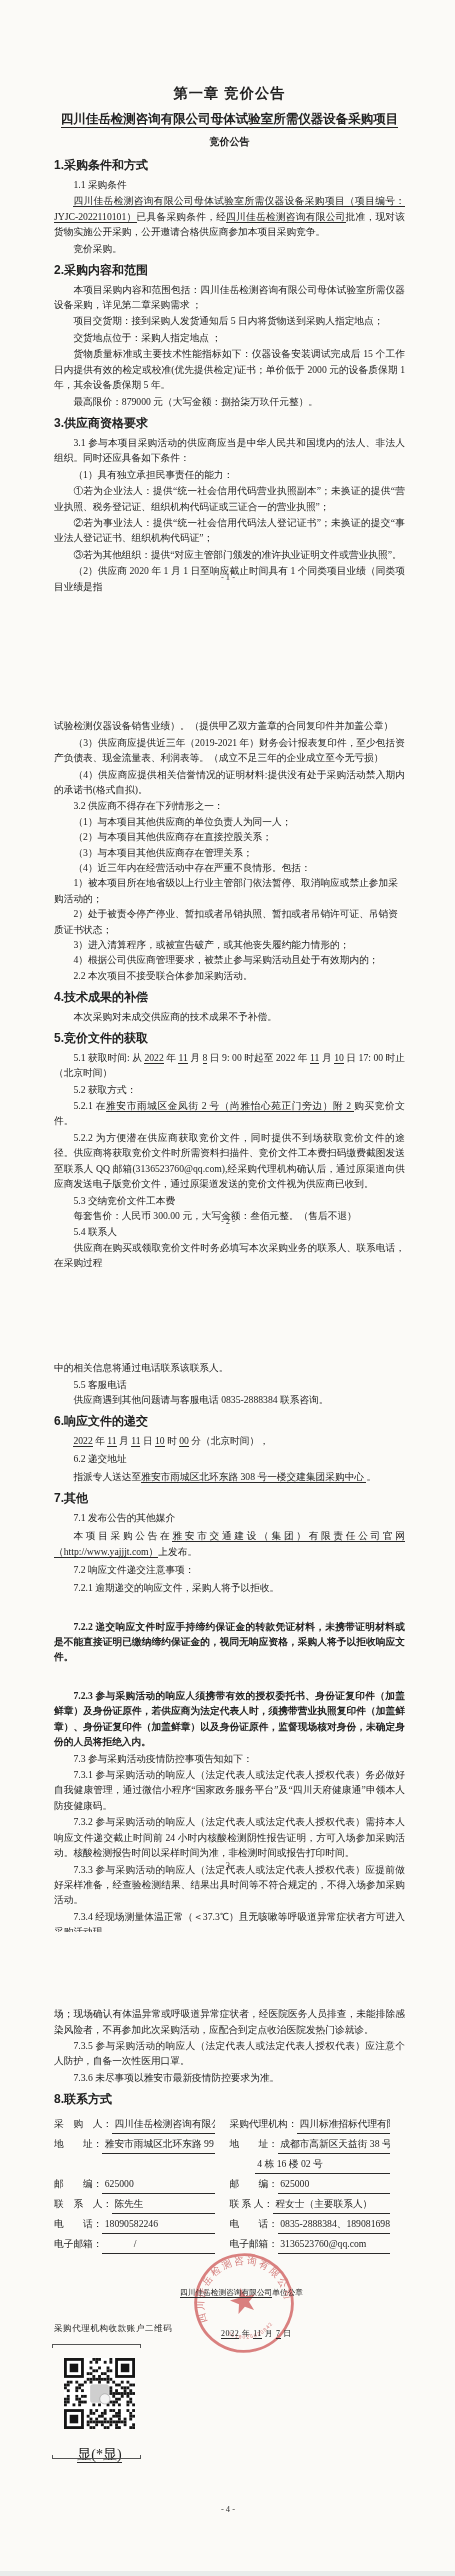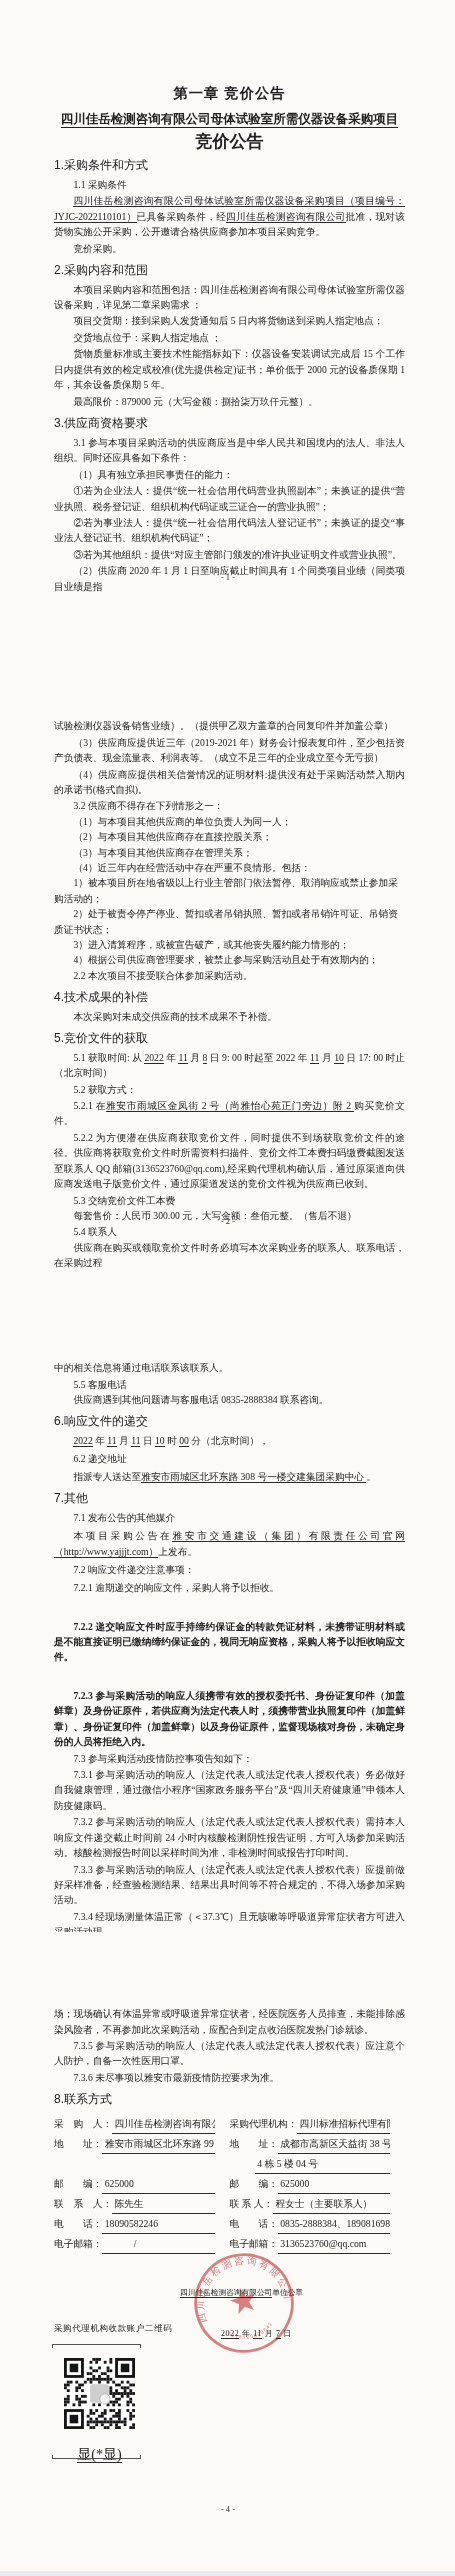--- a/index.html
+++ b/index.html
@@ -7,22 +7,22 @@
   .page{position:relative;width:456px;height:644px;background:#fbfaf7;overflow:hidden;color:#222;}
   .content{padding-left:54px;padding-right:51px;}
   .p1 .content{padding-top:83px;}
   .p2 .content{padding-top:73px;}
   .p3 .content{padding-top:71px;}
   .p4 .content{padding-top:73px;}
   .blk{font-family:"Liberation Serif",serif;}
   .chapter{text-align:center;font-family:"Liberation Sans",sans-serif;font-weight:bold;font-size:14.2px;line-height:21.6px;letter-spacing:1.1px;margin-bottom:5.7px;}
   .doc-title{text-align:center;font-family:"Liberation Sans",sans-serif;font-weight:bold;font-size:12.5px;line-height:19.4px;margin:1.1px 0 2.3px;}
   .doc-title .u{border-bottom:1.1px solid #222;padding-bottom:1.1px;text-align:center;}
-  .doc-subtitle{text-align:center;font-family:"Liberation Sans",sans-serif;font-weight:bold;font-size:17px;line-height:19.4px;margin:2.3px 0 4.6px;}
-  .sec-h{font-family:"Liberation Sans",sans-serif;font-weight:normal;font-size:12px;line-height:17px;margin:5.7px 0 2.8px;}
+  .doc-subtitle{text-align:center;font-family:"Liberation Sans",sans-serif;font-weight:bold;font-size:10px;line-height:19.4px;margin:2.3px 0 4.6px;}
+  .sec-h{font-family:"Liberation Sans",sans-serif;font-weight:bold;font-size:12px;line-height:17px;margin:5.7px 0 2.8px;}
   .line{font-size:9.7px;line-height:15.4px;text-indent:19.4px;}
   .para{font-size:9.7px;line-height:15.4px;text-indent:19.4px;text-align:justify;margin:1.1px 0;}
   .cont{text-indent:0;}
   .sp{margin:2.8px 0;}
   .b{font-weight:bold;margin-top:23px;}
   .u{border-bottom:0.9px solid #2a2a2a;}
   .pagenum{position:absolute;top:572px;left:0;right:0;text-align:center;font-family:"Liberation Serif",serif;font-size:8.5px;color:#333;}
   
   .contact{margin-top:5.7px;font-family:"Liberation Serif",serif;font-size:9.7px;line-height:19px;}
   .crow{display:flex;}
@@ -154,21 +154,21 @@
               <span class="cval">成都市高新区天益街 38 号理想中心</span>
             </div>
           </div>
           <div class="crow">
             <div class="ccell">
               <span class="clab"></span>
               <span class="cval"></span>
             </div>
             <div class="ccell indent">
               <span class="clab"></span>
-              <span class="cval">4 栋 5 楼 04 号</span>
+              <span class="cval">4 栋 16 楼 02 号</span>
             </div>
           </div>
           <div class="crow">
             <div class="ccell">
               <span class="clab">邮　　编：</span>
               <span class="cval">625000</span>
             </div>
             <div class="ccell">
               <span class="clab">邮　　编：</span>
               <span class="cval">625000</span>

